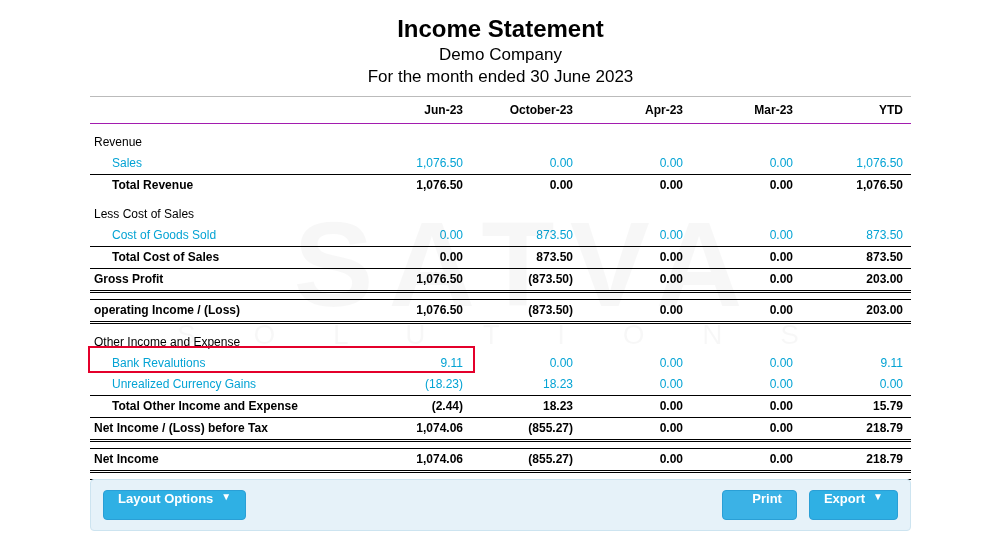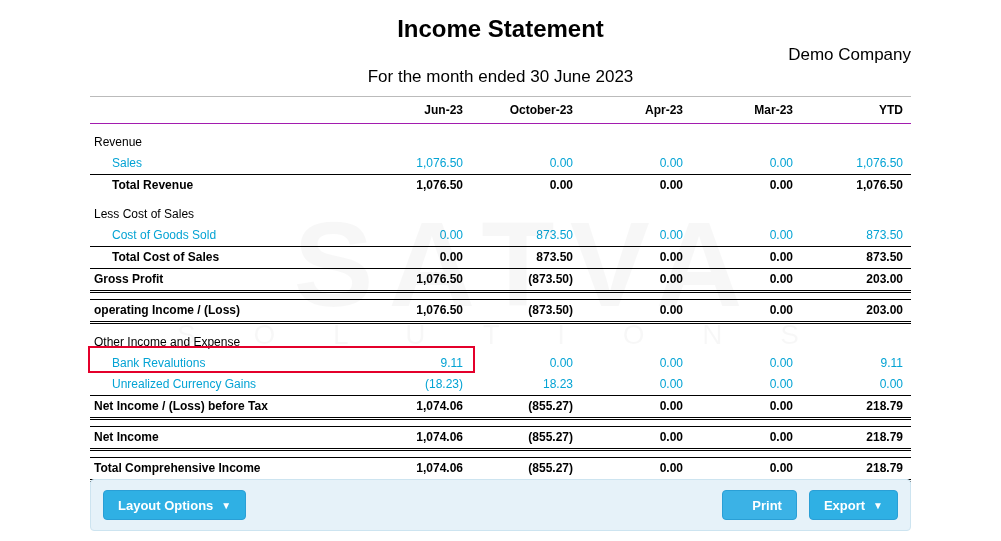--- a/index.html
+++ b/index.html
@@ -1,34 +1,34 @@
 <!DOCTYPE html>
 <html><head>
 <meta charset="utf-8">
 <style>
   html,body{margin:0;padding:0;font-family:Arial,Helvetica,sans-serif;background:#fff;color:#000;}
   .page{width:1001px;height:541px;position:relative;box-sizing:border-box;padding:15px 90px 0 90px;}
   .title{text-align:center;font-size:24px;font-weight:700;line-height:1.2;}
-  .subtitle{text-align:right;font-size:17px;line-height:1.3;}
+  .subtitle{text-align:center;font-size:17px;line-height:1.3;}
   .subtitle2{text-align:center;font-size:17px;line-height:1.3;margin-bottom:8px;}
   table{width:100%;border-collapse:collapse;font-size:12px;}
   th{font-weight:700;text-align:right;padding:6px 8px 6px 4px;border-top:1px solid #bbb;border-bottom:1px solid #a21caf;background:#fff;}
   th:first-child{text-align:left;}
   td{padding:2px 8px 2px 4px;text-align:right;vertical-align:middle;height:17px;}
   td:first-child{text-align:left;}
   tr.section td{font-weight:400;padding-top:10px;}
   tr.link td:first-child{padding-left:22px;color:#04a3d4;}
   tr.link td.num{color:#04a3d4;}
   tr.subtotal td{font-weight:700;border-top:1px solid #000;}
   tr.subtotal td:first-child{padding-left:22px;}
   tr.grand td{font-weight:700;border-top:1px solid #000;border-bottom:3px double #000;}
   tr.spacer td{height:6px;padding:0;}
   .hlbox{position:absolute;border:2px solid #e4002b;pointer-events:none;}
   .footer{position:absolute;left:90px;right:90px;bottom:10px;background:#e6f2f9;border:1px solid #cde4f0;border-radius:4px;padding:10px 12px;display:flex;align-items:center;}
-  .btn{display:inline-flex;align-items:center;justify-content:center;height:28px;padding:0 14px;border-radius:4px;border:1px solid #2a9fd6;background:#2fb0e4;color:#fff;font-size:13px;font-weight:600;cursor:pointer;}
+  .btn{display:inline-flex;align-items:flex-start;justify-content:center;height:28px;padding:0 14px;border-radius:4px;border:1px solid #2a9fd6;background:#2fb0e4;color:#fff;font-size:13px;font-weight:600;cursor:pointer;}
   .btn .caret{margin-left:8px;font-size:10px;}
   .btn-plain{background:#3bb2e6;padding-left:29px;}
   .footer .spacer-flex{flex:1;}
   .footer .btn + .btn{margin-left:12px;}
   .watermark{position:absolute;left:50%;top:50%;transform:translate(-50%,-55%);font-size:120px;font-weight:700;color:rgba(0,0,0,0.03);letter-spacing:15px;pointer-events:none;white-space:nowrap;margin-left:25px;}
   .watermark2{position:absolute;left:50%;top:62%;transform:translate(-50%,-50%);font-size:28px;color:rgba(0,0,0,0.03);letter-spacing:25px;pointer-events:none;white-space:nowrap;}
   .col-label{width:auto;}
   .col-num{width:110px;}
   .header-row{background:#f8f8f8;}
 </style>
@@ -134,20 +134,28 @@
         <td class="num">0.00</td>
         <td class="num">9.11</td>
       </tr>
       <tr class="link">
         <td>Unrealized Currency Gains</td>
         <td class="num">(18.23)</td>
         <td class="num">18.23</td>
         <td class="num">0.00</td>
         <td class="num">0.00</td>
         <td class="num">0.00</td>
+      </tr>
+      <tr class="subtotal">
+        <td>Total Other Income and Expense</td>
+        <td>(2.44)</td>
+        <td>18.23</td>
+        <td>0.00</td>
+        <td>0.00</td>
+        <td>15.79</td>
       </tr>
 
       <tr class="grand">
         <td>Net Income / (Loss) before Tax</td>
         <td>1,074.06</td>
         <td>(855.27)</td>
         <td>0.00</td>
         <td>0.00</td>
         <td>218.79</td>
       </tr>

